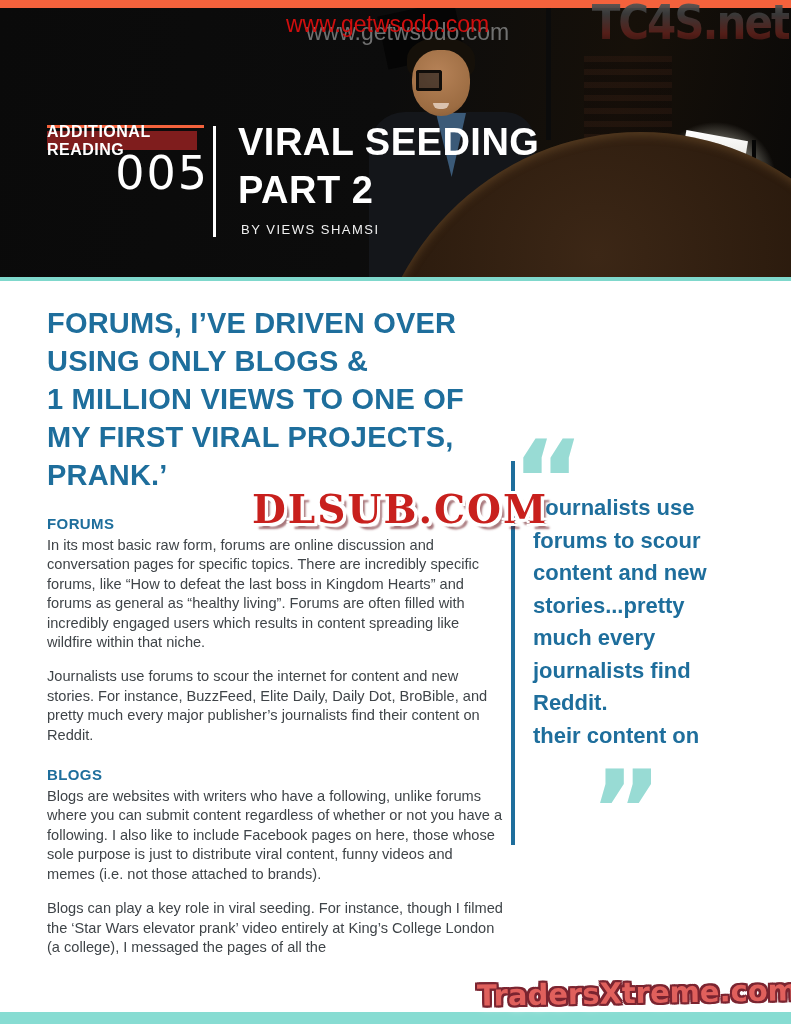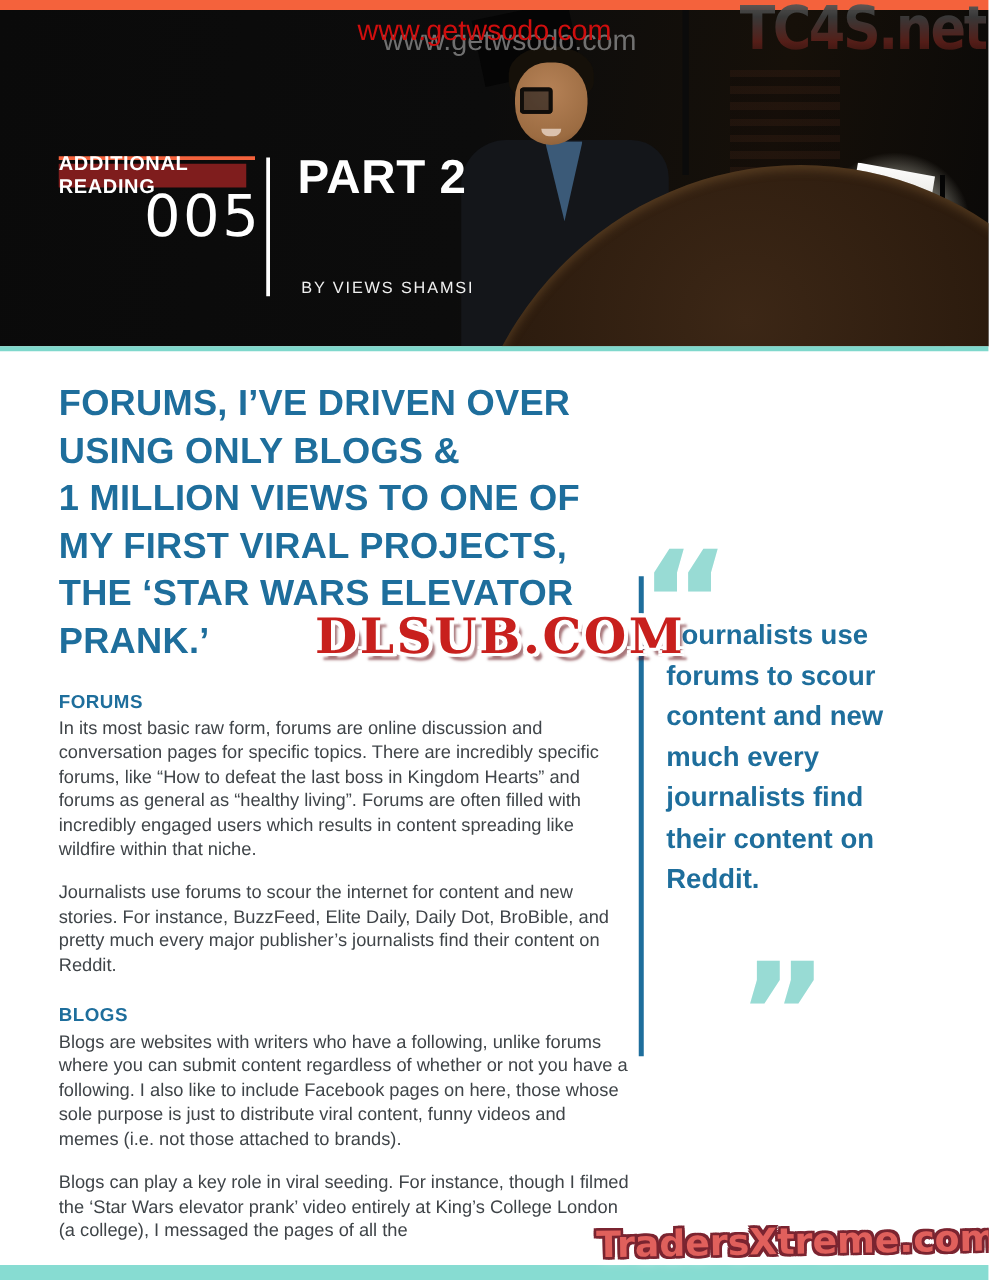--- a/index.html
+++ b/index.html
@@ -109,58 +109,59 @@
     <div class="light-panel"></div>
     <div class="pole-right"></div>
     <div class="reflector"></div>
   </div>
 
   <div class="badge-topline"></div>
   <div class="badge">ADDITIONAL READING</div>
   <div class="lesson-number">005</div>
   <div class="head-vline"></div>
   <div class="page-title">
+    <div>VIRAL SEEDING</div>
     <div>PART 2</div>
   </div>
   <div class="byline">BY VIEWS SHAMSI</div>
   <div class="hero-divider"></div>
 
   <div class="wm-gray">www.getwsodo.com</div>
   <div class="wm-red">www.getwsodo.com</div>
   <div class="wm-tc4s">TC4S.net</div>
 
   <div class="content">
     <div class="article-heading">
       <div>FORUMS, I’VE DRIVEN OVER</div>
       <div>USING ONLY BLOGS &amp;</div>
       <div>1 MILLION VIEWS TO ONE OF</div>
       <div>MY FIRST VIRAL PROJECTS,</div>
-      <div>THE ‘STAR WARS ELEVATOR</div>
       <div>PRANK.’</div>
     </div>
 
     <div class="sec-heading">FORUMS</div>
     <p class="para">In its most basic raw form, forums are online discussion and conversation pages for specific topics. There are incredibly specific forums, like “How to defeat the last boss in Kingdom Hearts” and forums as general as “healthy living”. Forums are often filled with incredibly engaged users which results in content spreading like wildfire within that niche.</p>
     <p class="para">Journalists use forums to scour the internet for content and new stories. For instance, BuzzFeed, Elite Daily, Daily Dot, BroBible, and pretty much every major publisher’s journalists find their content on Reddit.</p>
 
     <div class="sec-heading">BLOGS</div>
     <p class="para">Blogs are websites with writers who have a following, unlike forums where you can submit content regardless of whether or not you have a following. I also like to include Facebook pages on here, those whose sole purpose is just to distribute viral content, funny videos and memes (i.e. not those attached to brands).</p>
     <p class="para">Blogs can play a key role in viral seeding. For instance, though I filmed the ‘Star Wars elevator prank’ video entirely at King’s College London (a college), I messaged the pages of all the</p>
   </div>
 
   <div class="quote-accent"></div>
   <div class="quote-open">“</div>
   <div class="quote-text">
     <div>Journalists use</div>
     <div>forums to scour</div>
     <div>content and new</div>
+    <div>stories...pretty</div>
     <div>much every</div>
     <div>journalists find</div>
+    <div>Reddit.</div>
     <div>their content on</div>
-    <div>Reddit.</div>
   </div>
   <div class="quote-close">”</div>
 
   <div class="wm-dlsub">DLSUB.COM</div>
   <div class="wm-traders">TradersXtreme.com</div>
 
   <div class="footer-bar"></div>
 </div>
 
 </body></html>

